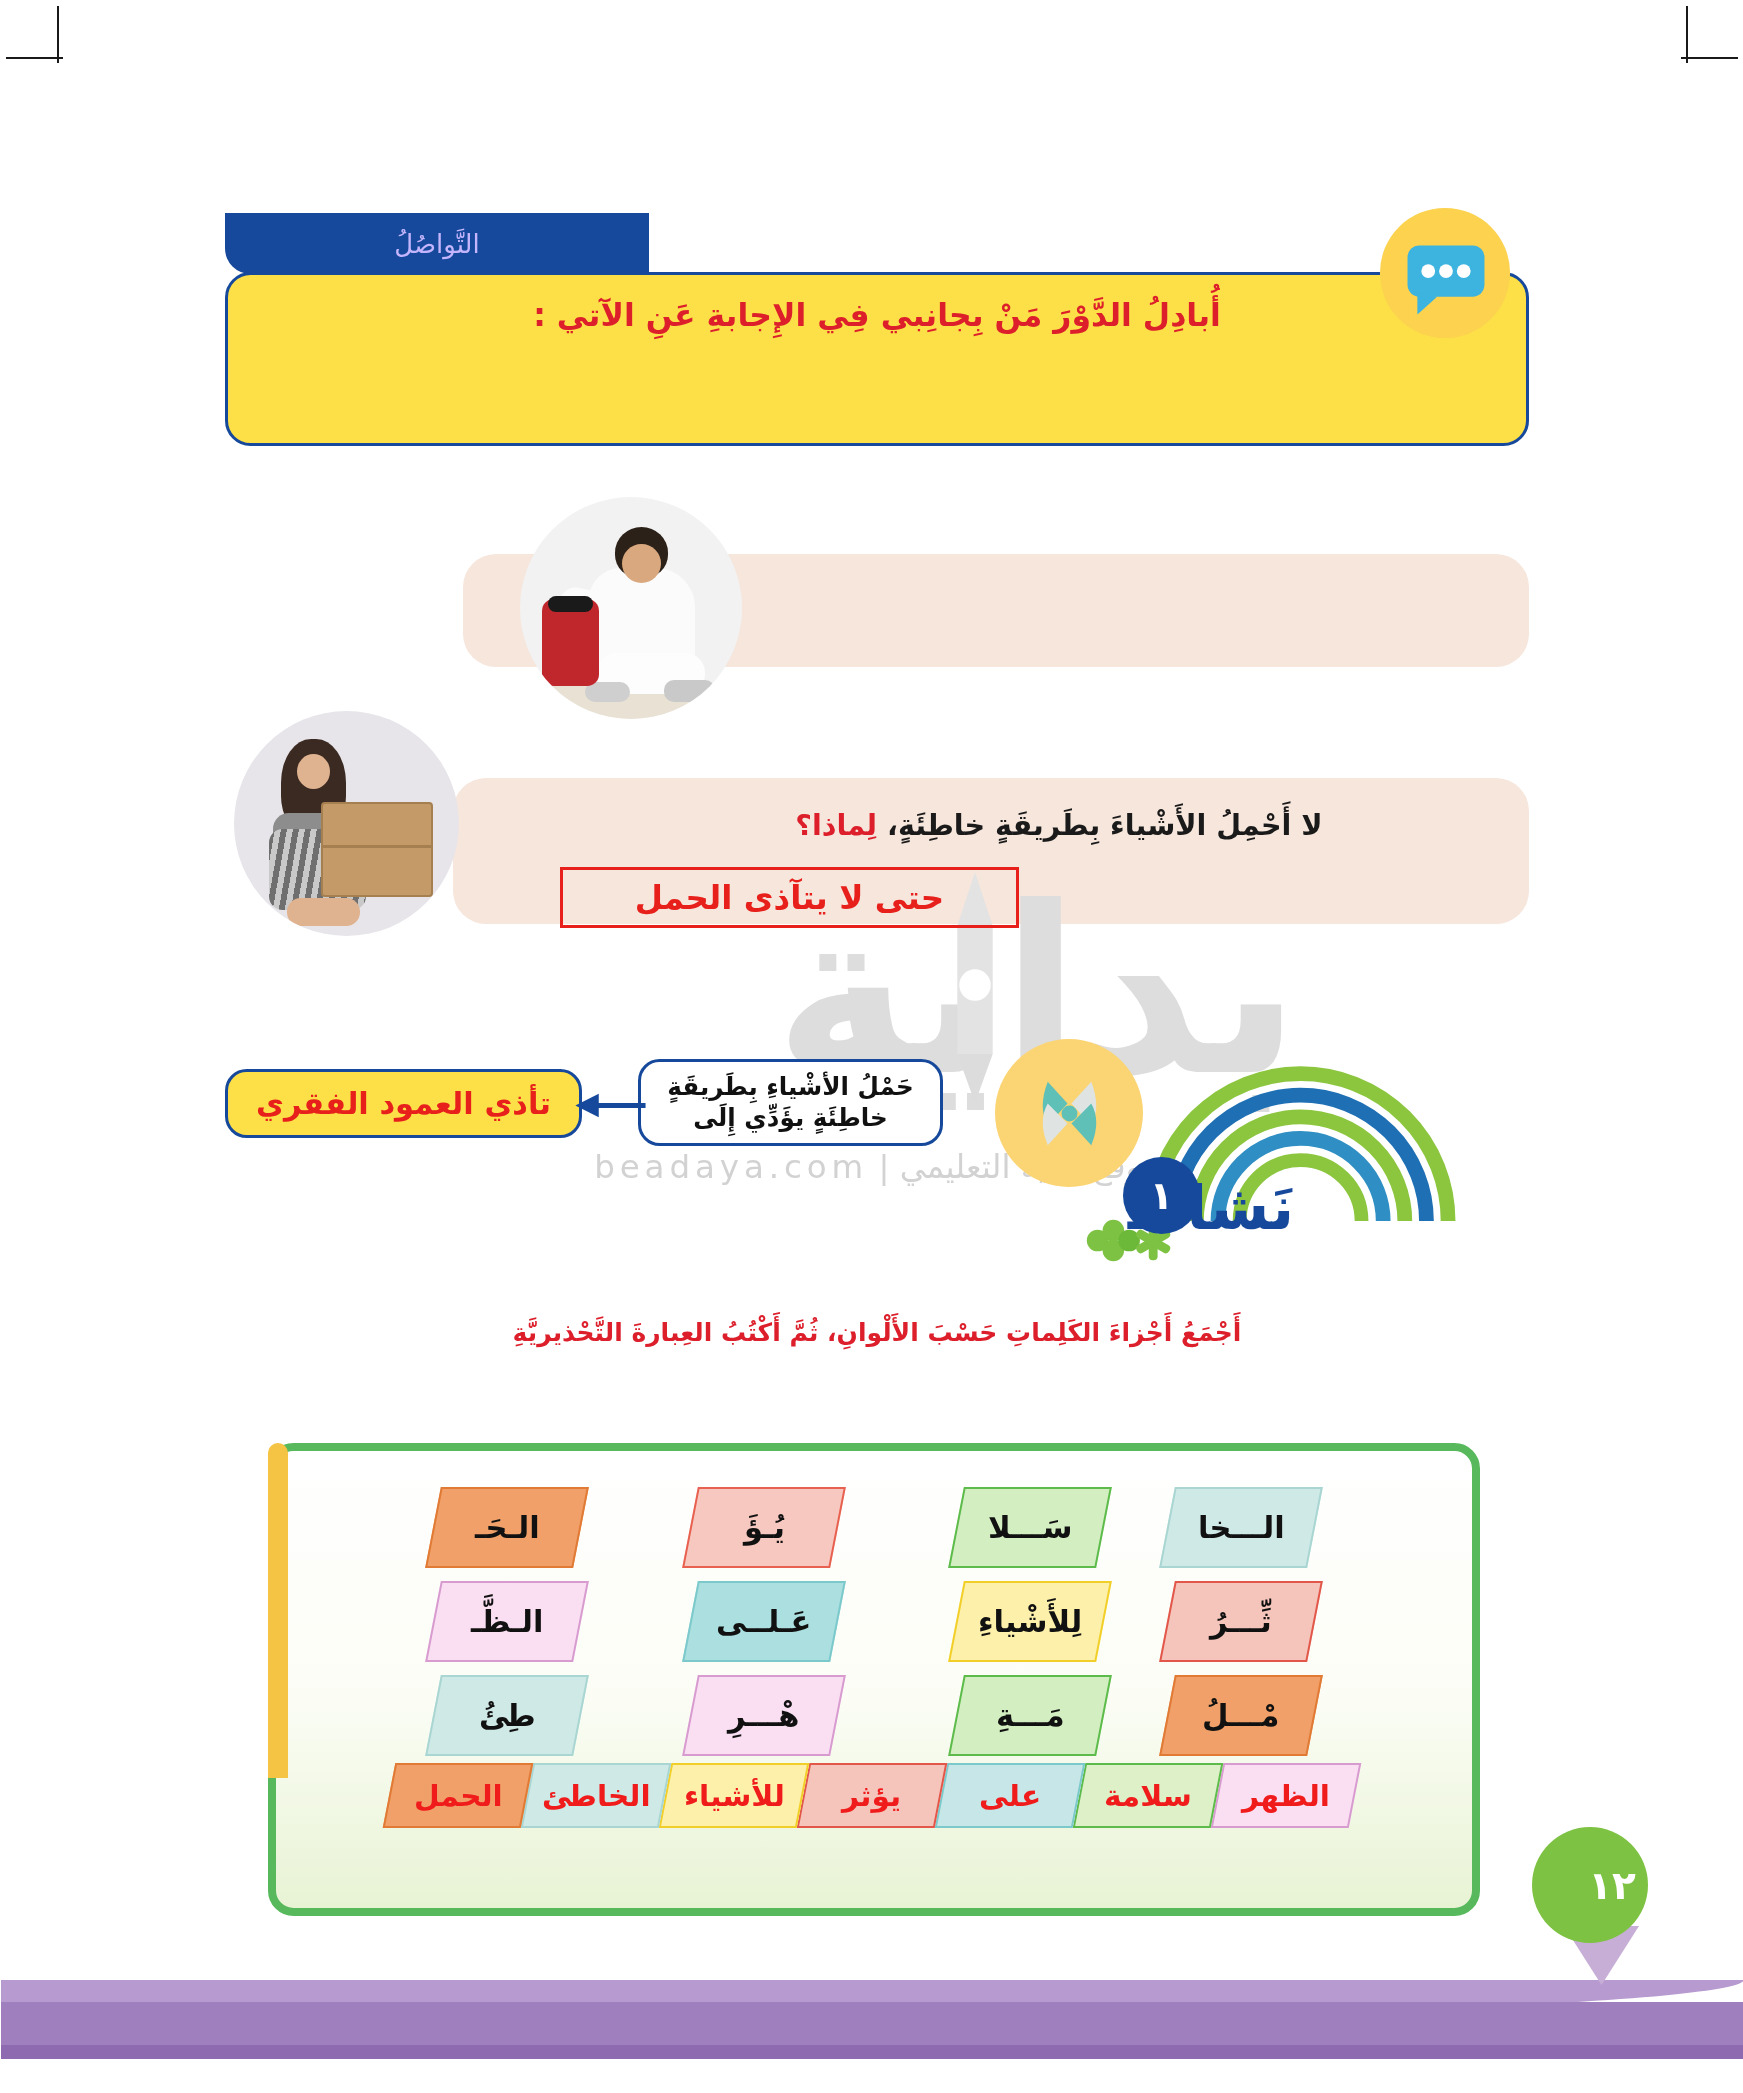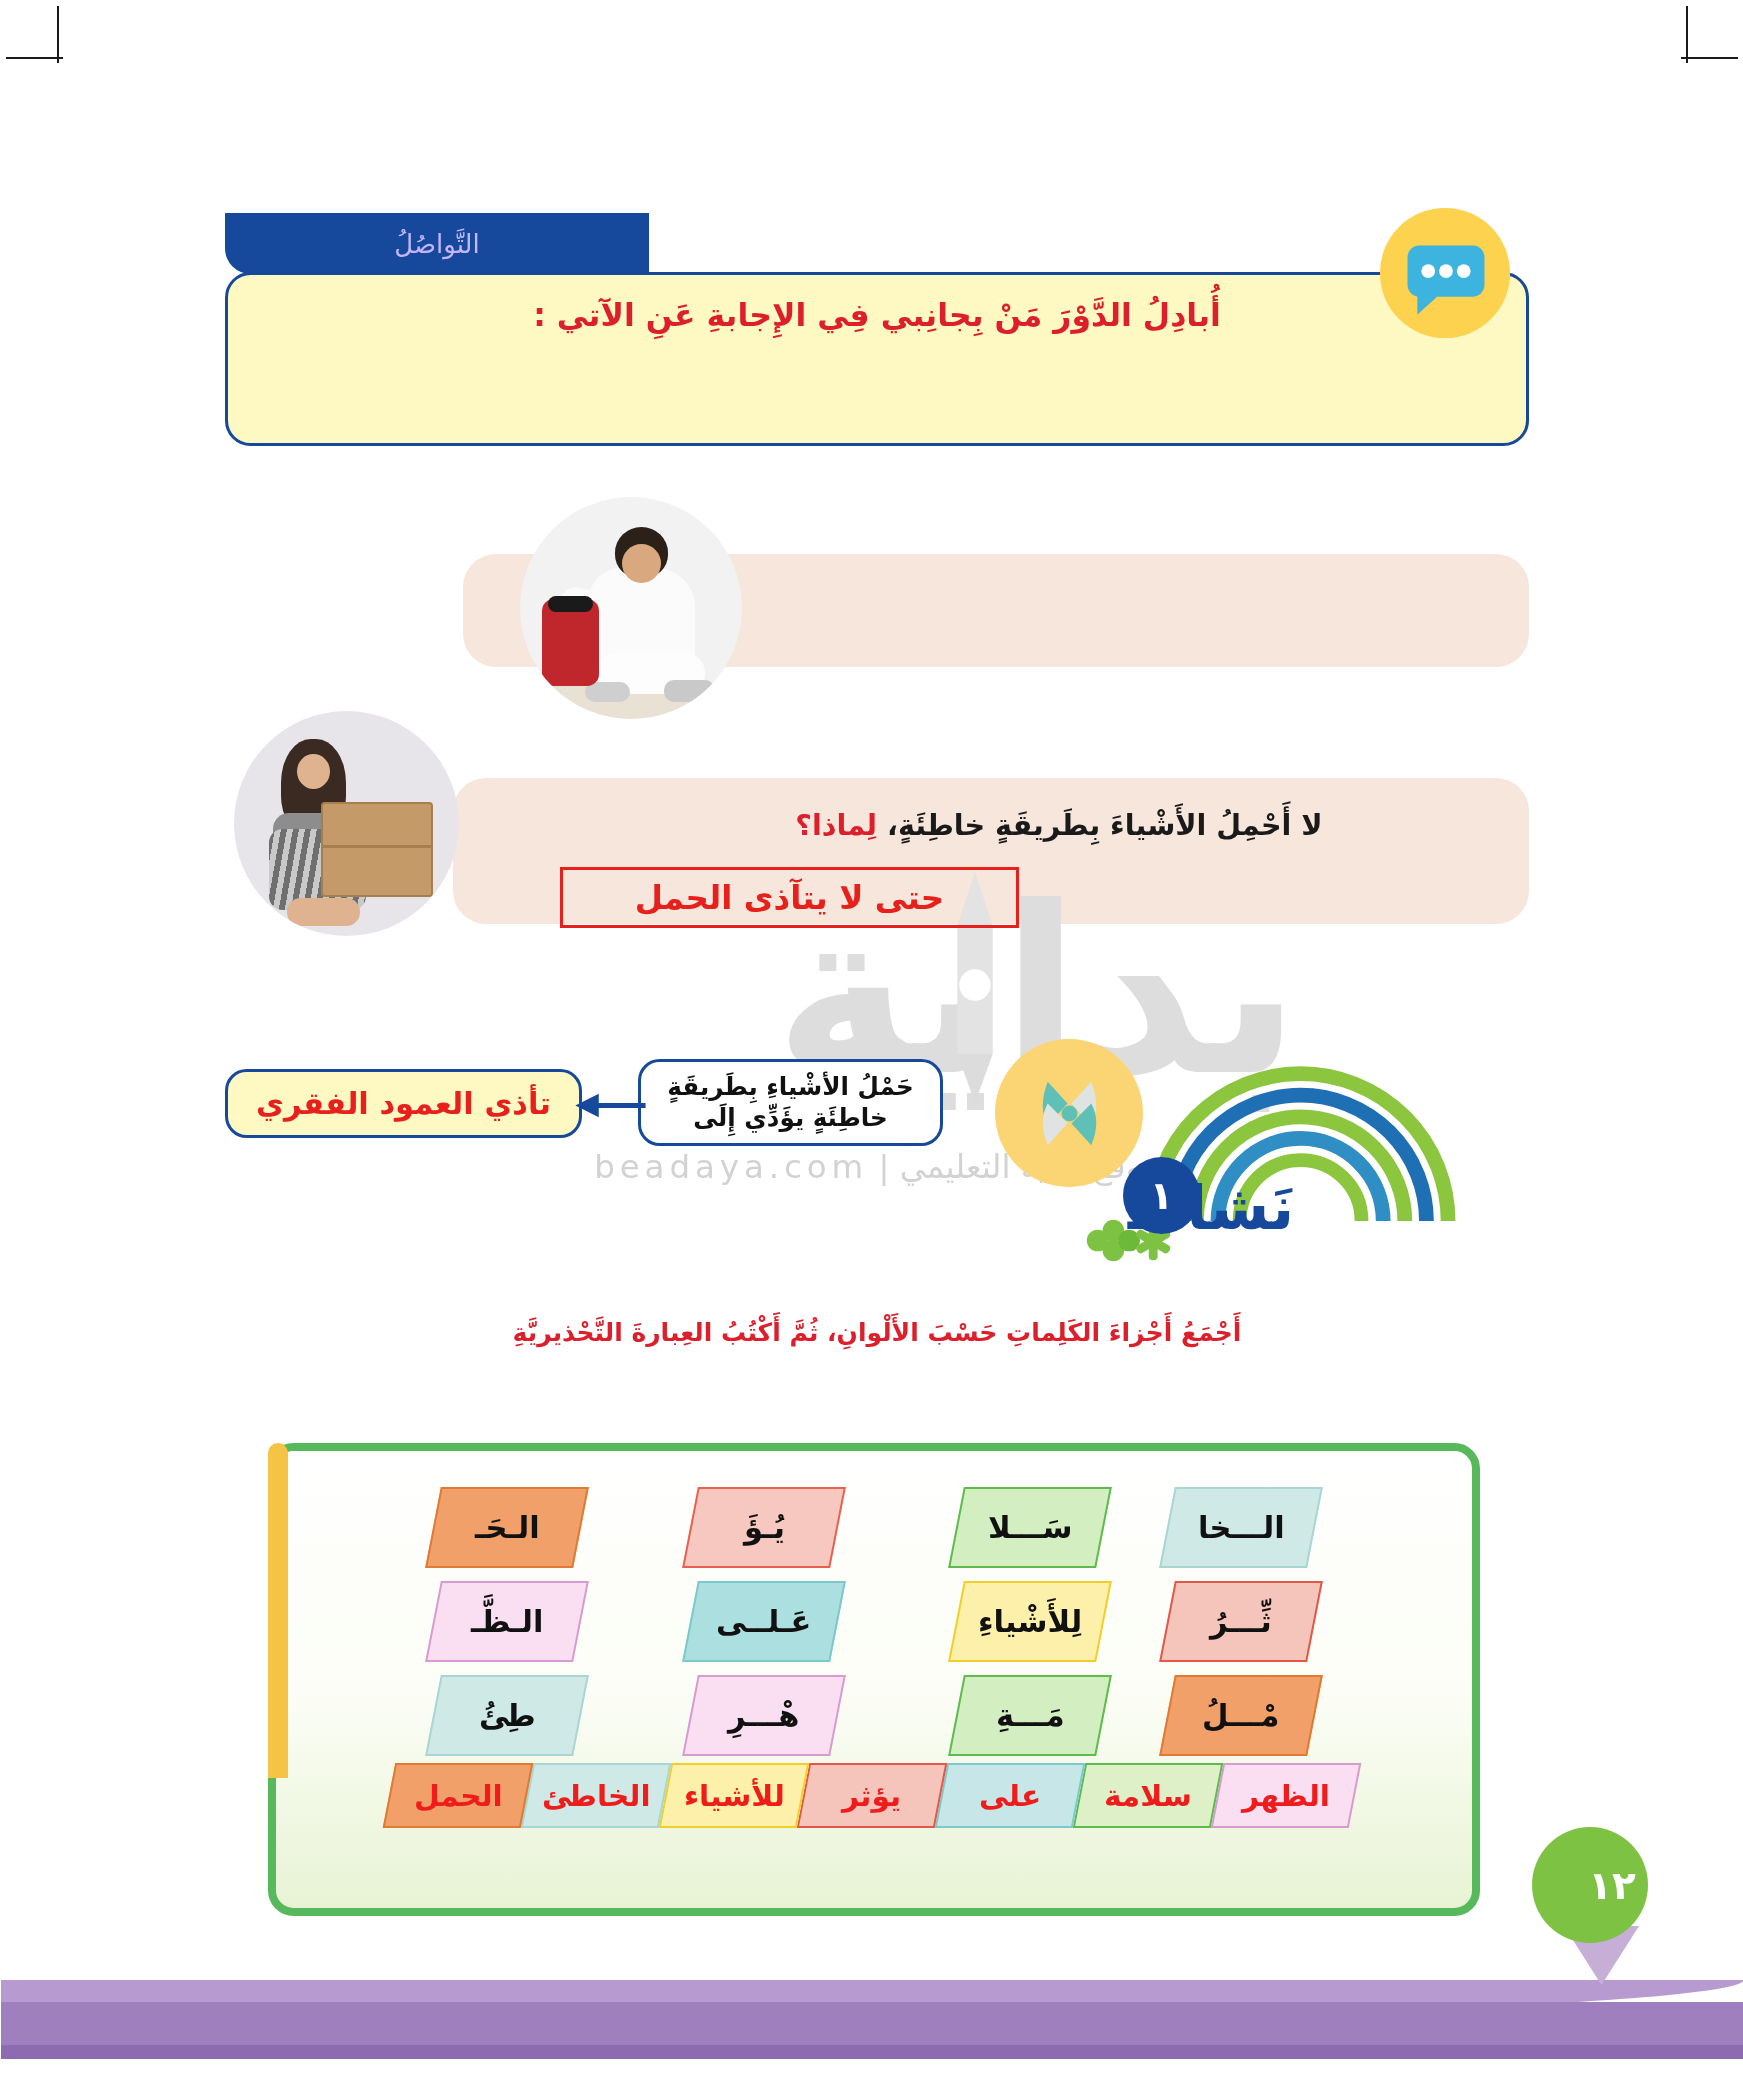--- a/index.html
+++ b/index.html
@@ -34,21 +34,21 @@
   
   .comm-tab{
     position:absolute;left:225px;top:213px;width:424px;height:61px;
     background:#16499b;border-radius:0 0 0 25.6px;z-index:4;
     display:flex;align-items:center;justify-content:center;
   }
   .comm-tab span{color:#c4b5fd;font-size:26px;font-weight:normal;}
 
   .comm-box{
     position:absolute;left:225px;top:272px;width:1304px;height:174px;
-    border:3px solid #16499b;border-radius:25.6px;background:#fef9c3;z-index:3;
+    border:3px solid #16499b;border-radius:25.6px;background:#fde047;z-index:3;
     box-sizing:border-box;
   }
   .comm-line{
     position:absolute;width:100%;text-align:center;color:#dc1f2b;
     font-weight:bold;white-space:nowrap;
   }
   .comm-line.l1{top:21.7px;font-size:31.5px;}
   .comm-line.l2{top:83px;font-size:32.5px;}
   .dots{letter-spacing:3px;color:#dc1f2b;font-weight:bold;}
   .ans{font-weight:bold;color:#e11a22;}
@@ -120,21 +120,21 @@
   .ce-tab span{color:#fff;font-size:28.6px;font-weight:bold;}
   .ce-cause{
     position:absolute;left:638px;top:1059px;width:305px;height:87px;
     border:3px solid #16499b;border-radius:21.7px;background:#fff;z-index:4;
     display:flex;align-items:center;justify-content:center;text-align:center;
     box-sizing:border-box;
   }
   .ce-cause span{font-size:24.6px;color:#111;font-weight:bold;line-height:1.25;}
   .ce-effect{
     position:absolute;left:225px;top:1069px;width:357px;height:69px;
-    border:3px solid #16499b;border-radius:21.7px;background:#fef9c3;z-index:4;
+    border:3px solid #16499b;border-radius:21.7px;background:#fde047;z-index:4;
     display:flex;align-items:center;justify-content:center;box-sizing:border-box;
   }
   .ce-effect span{font-size:30.5px;color:#e8201c;font-weight:bold;}
   .ce-arrow{position:absolute;left:569px;top:1086px;width:79px;height:39px;z-index:5;}
 
   
   .act{position:absolute;left:995px;top:1029px;width:552px;height:296px;z-index:3;}
   .act-rainbow{position:absolute;left:148px;top:19.7px;width:325px;height:177px;}
   .act-word{
     position:absolute;left:1123px;top:1172px;font-size:61px;font-weight:bold;

